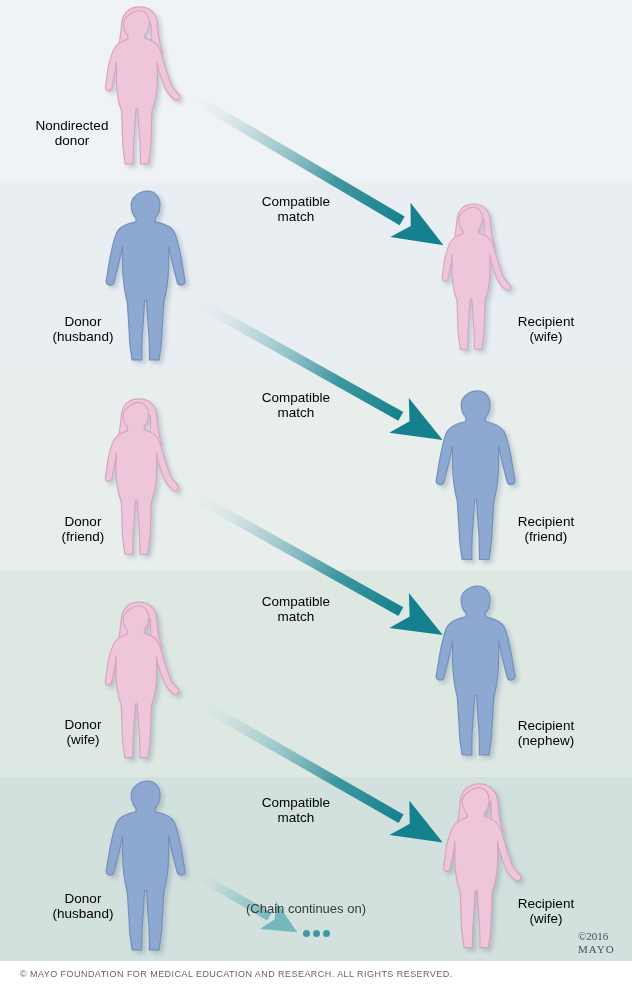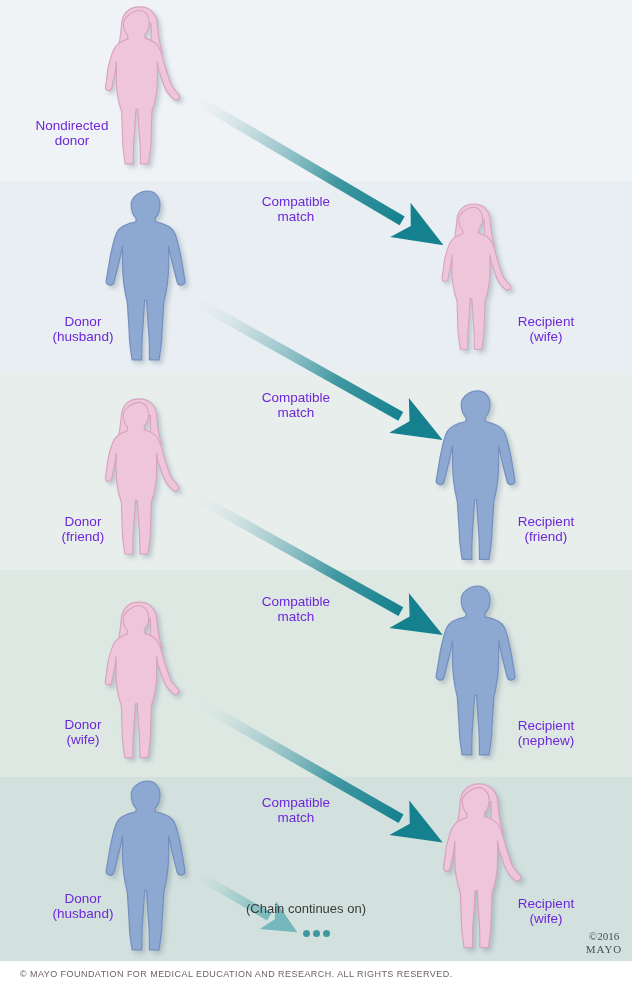--- a/index.html
+++ b/index.html
@@ -19,26 +19,26 @@
   .footer-text{padding-left:20px;font-size:9px;letter-spacing:0.45px;color:#6d615f;}
 
   .figure{position:absolute;z-index:1;filter:drop-shadow(3px 3px 2px rgba(110,130,150,0.35));}
   .fig-pink{fill:#efc6d9;stroke:#d8a3c0;stroke-width:1.3;}
   .fig-blue{fill:#8ea9d1;stroke:#7590bf;stroke-width:1.3;}
 
   .arrow{position:absolute;height:44px;z-index:3;transform-origin:left center;}
   .arrow svg{display:block;}
 
   .lbl{position:absolute;z-index:4;width:110px;text-align:center;
-       font-size:13.5px;line-height:15px;color:#6d28d9;}
+       font-size:13.5px;line-height:15px;color:#000000;}
   .chain-note{position:absolute;z-index:4;width:160px;text-align:center;
        font-size:13px;color:#3a3a3a;}
   .dots{position:absolute;z-index:4;display:flex;gap:3px;}
   .dot{width:7px;height:7px;border-radius:50%;background:#3f98a0;}
-  .badge{position:absolute;z-index:4;width:52px;text-align:center;
+  .badge{position:absolute;z-index:4;width:52px;text-align:left;
        font-family:"Liberation Serif", serif;font-size:11px;line-height:12.5px;color:#44505a;}
   .badge .mayo{letter-spacing:1px;}
 </style>
 </head>
 <body>
 
 <svg width="0" height="0" style="position:absolute" aria-hidden="true">
   <defs>
     <linearGradient id="agrad" x1="0" y1="0" x2="1" y2="0">
       <stop offset="0" stop-color="#ecf2f3" stop-opacity="0"></stop>

